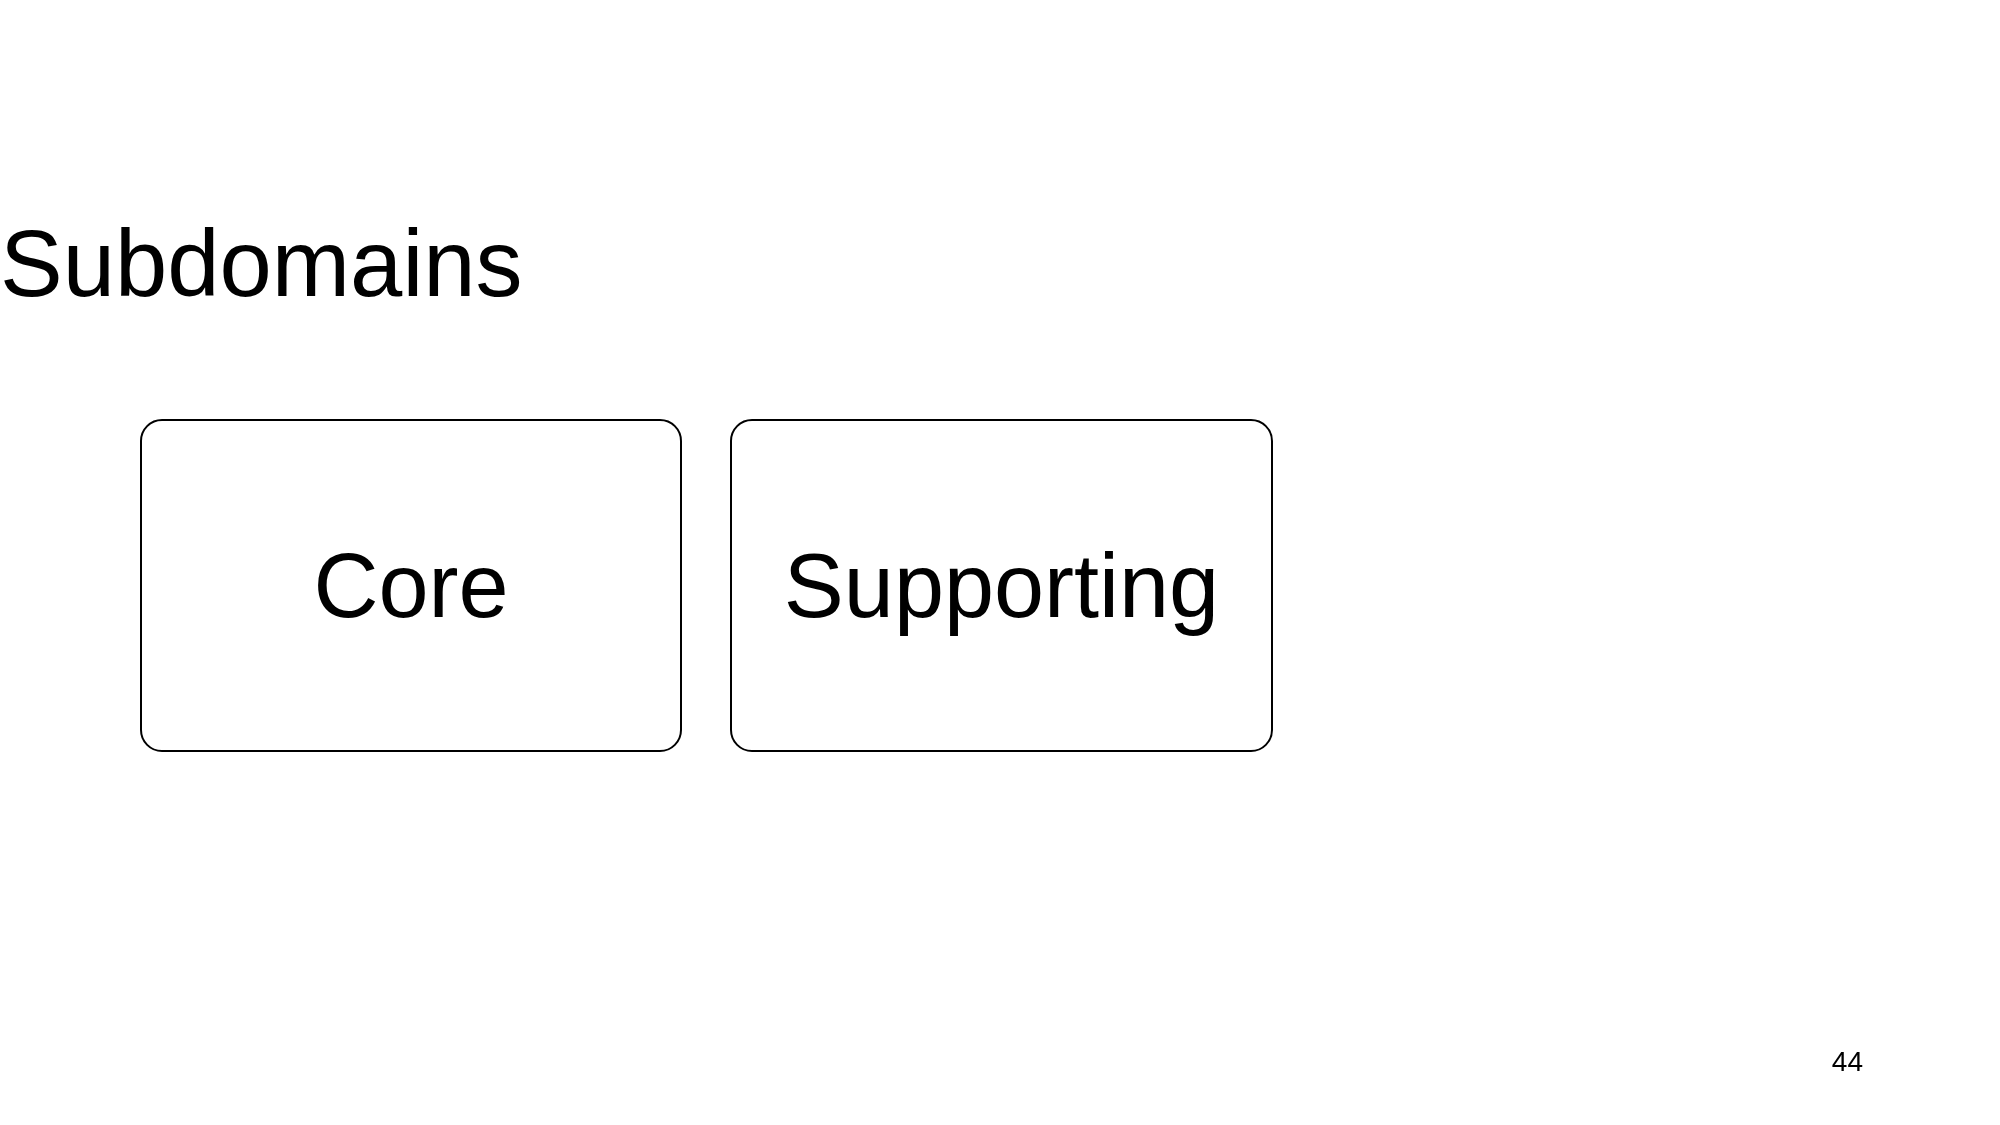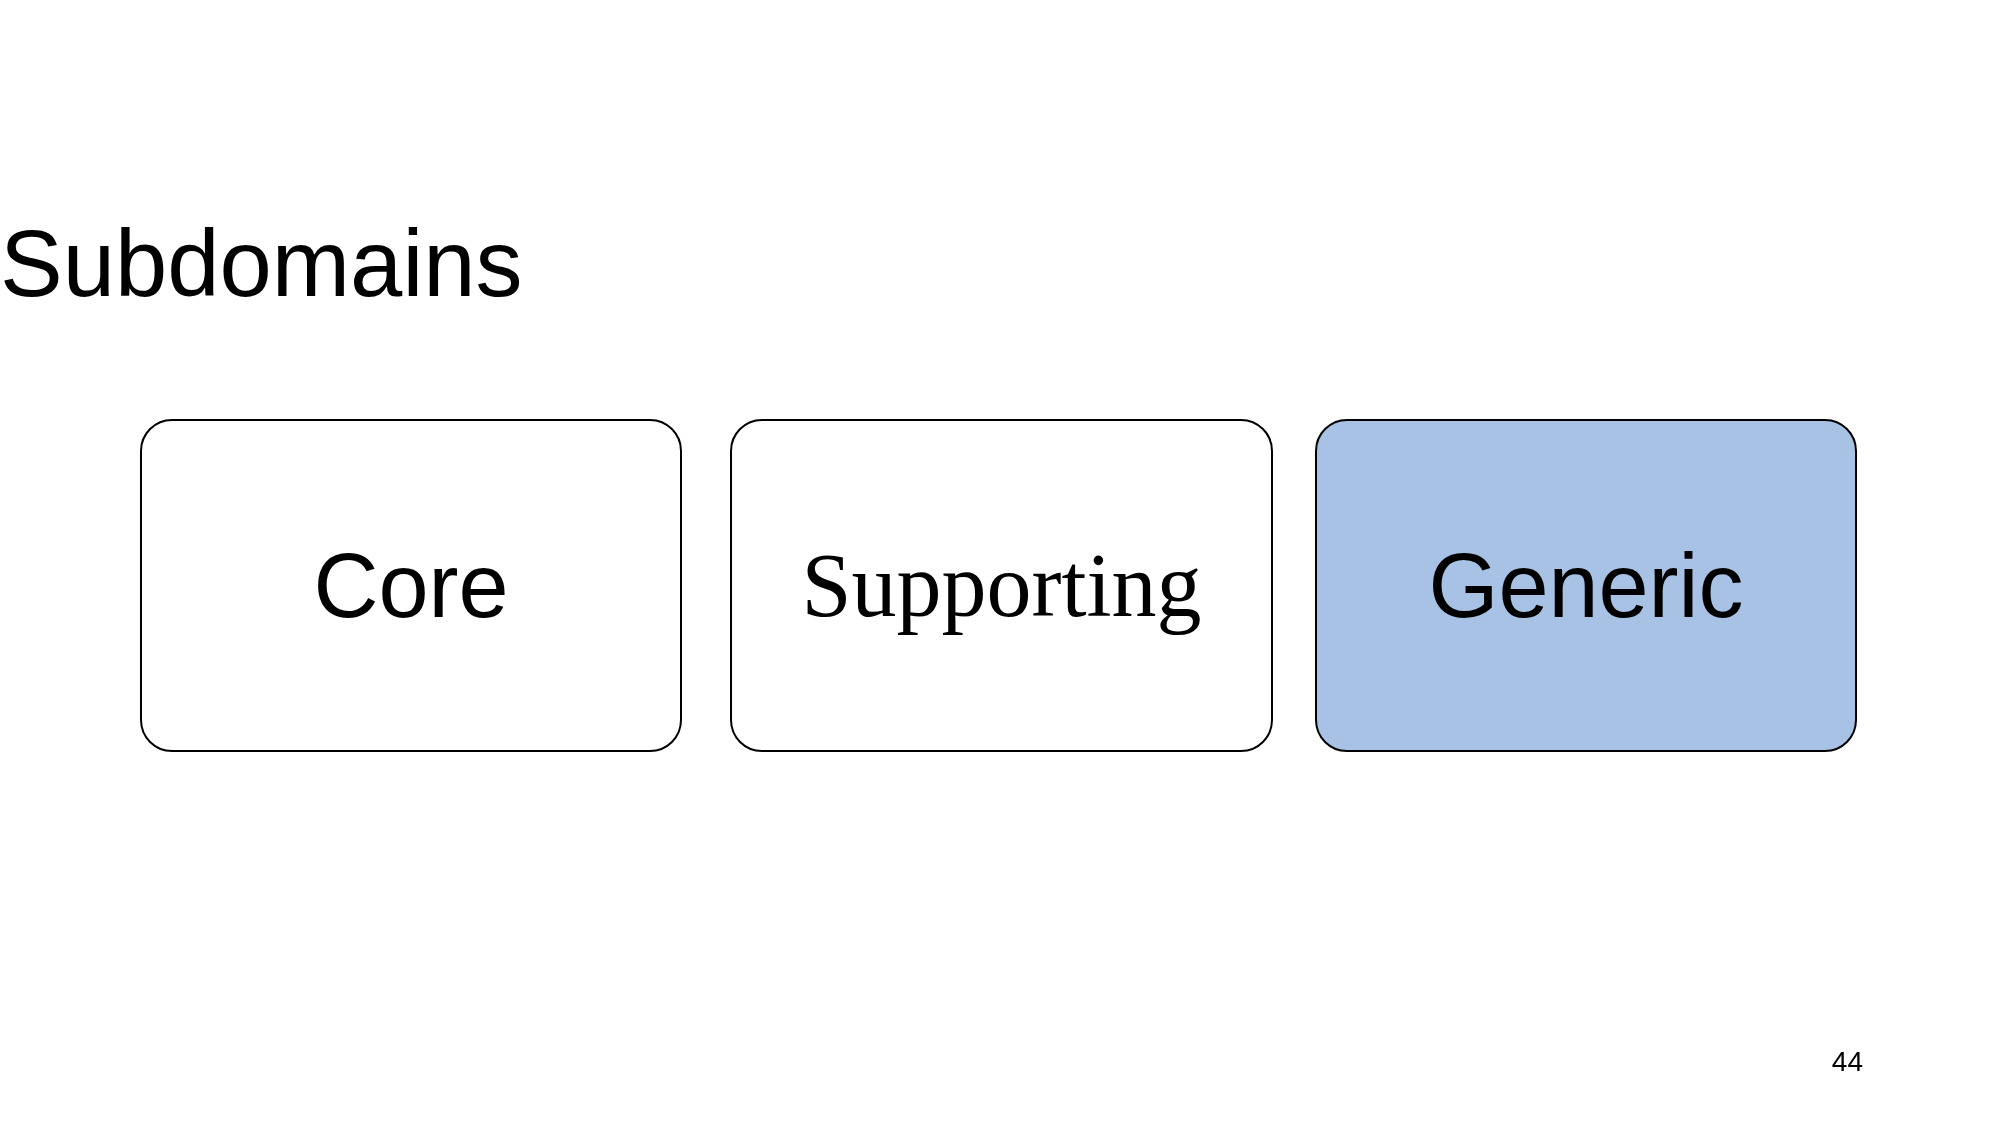--- a/index.html
+++ b/index.html
@@ -26,31 +26,31 @@
     color: #000000;
     white-space: nowrap;
   }
   .subdomain-box {
     position: absolute;
     top: 419px;
     height: 333px;
     width: 542px;
     box-sizing: border-box;
     border: 2px solid #000000;
-    border-radius: 32px;
+    border-radius: 22px;
     background: #ffffff;
     display: flex;
     align-items: center;
     justify-content: center;
     font-size: 90px;
     line-height: 1;
     white-space: nowrap;
   }
   .box-core { left: 140px; }
-  .box-supporting { left: 730px; width: 543px; font-family: Liberation Serif, serif; }
+  .box-supporting { left: 730px; width: 543px; }
   .box-generic { left: 1315px; }
   .annotation {
     position: absolute;
     top: 792px;
     left: 1304px;
     width: 542px;
     text-align: center;
     font-size: 90px;
     line-height: 1.1;
     white-space: nowrap;
@@ -71,20 +71,17 @@
   <div class="slide-title">Subdomains</div>
 
   <div class="subdomain-box box-core">
     <span>Core</span>
   </div>
 
   <div class="subdomain-box box-supporting">
     <span>Supporting</span>
   </div>
 
-  <div class="subdomain-box box-generic" style="background-color: rgb(167, 194, 228);">
-    <span>Generic</span>
-  </div>
 
 
   <div class="page-number">44</div>
 
 </div>
 
 </body></html>

